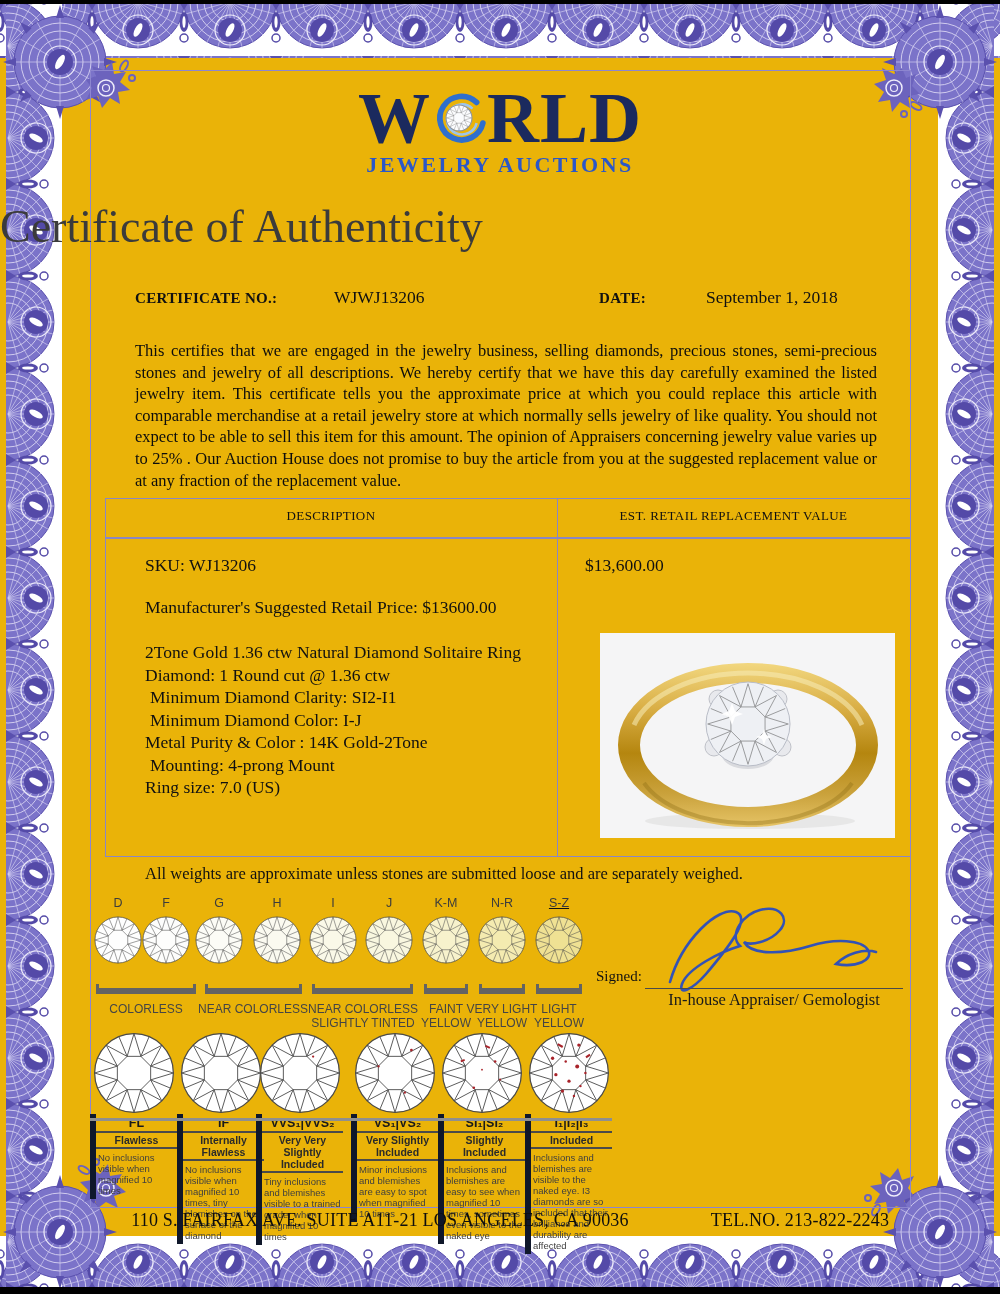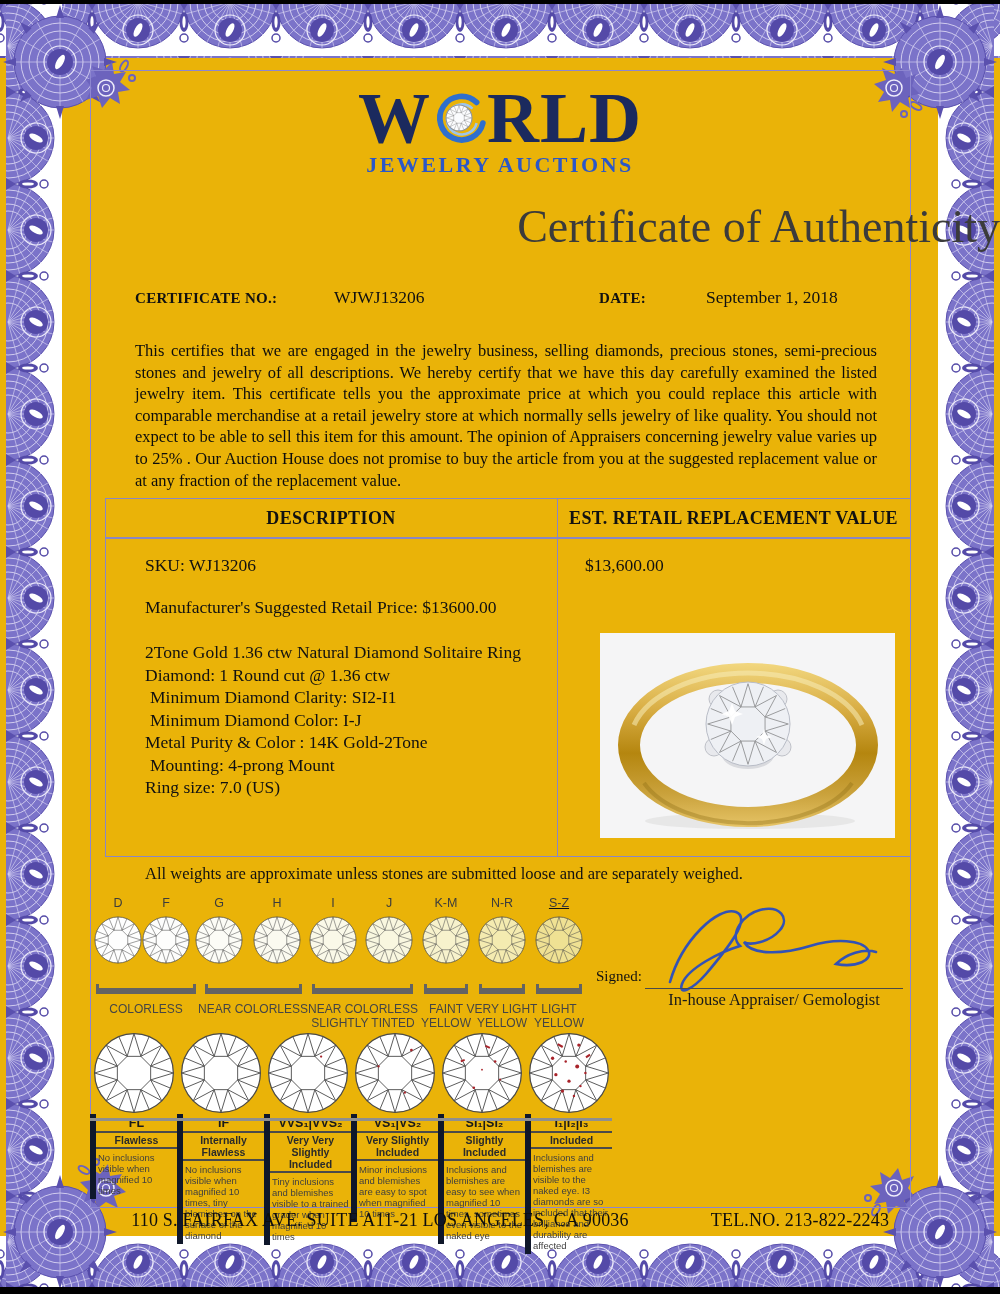--- a/index.html
+++ b/index.html
@@ -9,31 +9,31 @@
   svg{display:block;}
   .border-svg{position:absolute;left:0;top:0;pointer-events:none;}
   .inner-frame{position:absolute;left:90px;top:70px;width:819px;height:1136px;
                border:1.5px solid #8d86cf;}
   
   .logo-row{position:absolute;left:0;top:86px;width:1000px;text-align:center;}
   .logo-word{font-weight:bold;font-size:72px;line-height:64px;letter-spacing:1px;color:#1b2a5e;}
   .logo-word .oicon{display:inline-block;vertical-align:-6px;}
   .logo-sub{position:absolute;left:0;top:152px;width:1000px;text-align:center;
             font-weight:bold;font-size:22px;letter-spacing:2.5px;color:#2b57c8;}
-  .doc-title{position:absolute;left:0;top:200px;width:1000px;text-align:right;
+  .doc-title{position:absolute;left:0;top:200px;width:1000px;text-align:left;
              font-size:46px;color:#3b3b3b;}
   
   .meta-label{font-weight:bold;font-size:15px;letter-spacing:.3px;}
   .meta-value{font-size:17.5px;margin-left:36px;}
   
   .intro{position:absolute;left:135px;top:340px;width:742px;font-size:16.5px;
          line-height:21.6px;text-align:justify;color:#0d0d0d;}
   
   .tline{position:absolute;background:#8a87c4;}
-  .th{position:absolute;font-weight:bold;font-size:18px;letter-spacing:.4px;text-align:center;}
+  .th{position:absolute;font-weight:normal;font-size:13px;letter-spacing:.4px;text-align:center;}
   .cellline{font-size:17.5px;line-height:22.5px;}
   
   .cstone{position:absolute;width:52px;text-align:center;}
   .cstone .glabel{font-family:"Liberation Sans",sans-serif;font-size:12.5px;color:#3c3c3c;height:17px;}
   .cstone svg{margin:3px auto 0;}
   .gbar{position:absolute;height:10px;border-left:3px solid #636363;border-right:3px solid #636363;
         border-bottom:6px solid #636363;box-sizing:border-box;}
   .gbarlabel{position:absolute;font-family:"Liberation Sans",sans-serif;font-size:12px;
              line-height:13.5px;color:#454545;text-align:center;white-space:pre-line;}
   
@@ -330,21 +330,21 @@
     <svg width="82" height="82" viewBox="0 0 100 100">
       <circle cx="50" cy="50" r="48" fill="#ffffff" stroke="#4a4a4a" stroke-width="1.5"></circle>
         <use href="#facets"></use>
     </svg>
     <div class="ctext">
       <div class="cgrade">IF</div>
       <div class="cname">Internally Flawless</div>
       <div class="cdesc">No inclusions visible when magnified 10 times, tiny blemishes on the surface of the diamond</div>
     </div>
   </div>
-  <div class="ccol" style="left:264px;">
+  <div class="ccol" style="left:256px;">
     <svg width="82" height="82" viewBox="0 0 100 100">
       <circle cx="50" cy="50" r="48" fill="#ffffff" stroke="#4a4a4a" stroke-width="1.5"></circle>
         <use href="#facets"></use>
       <g fill="#a8232a">
           <circle cx="66" cy="30" r="1.4"></circle>
         </g>
     </svg>
     <div class="ctext">
       <div class="cgrade">VVS₁|VVS₂</div>
       <div class="cname">Very Very Slightly Included</div>

